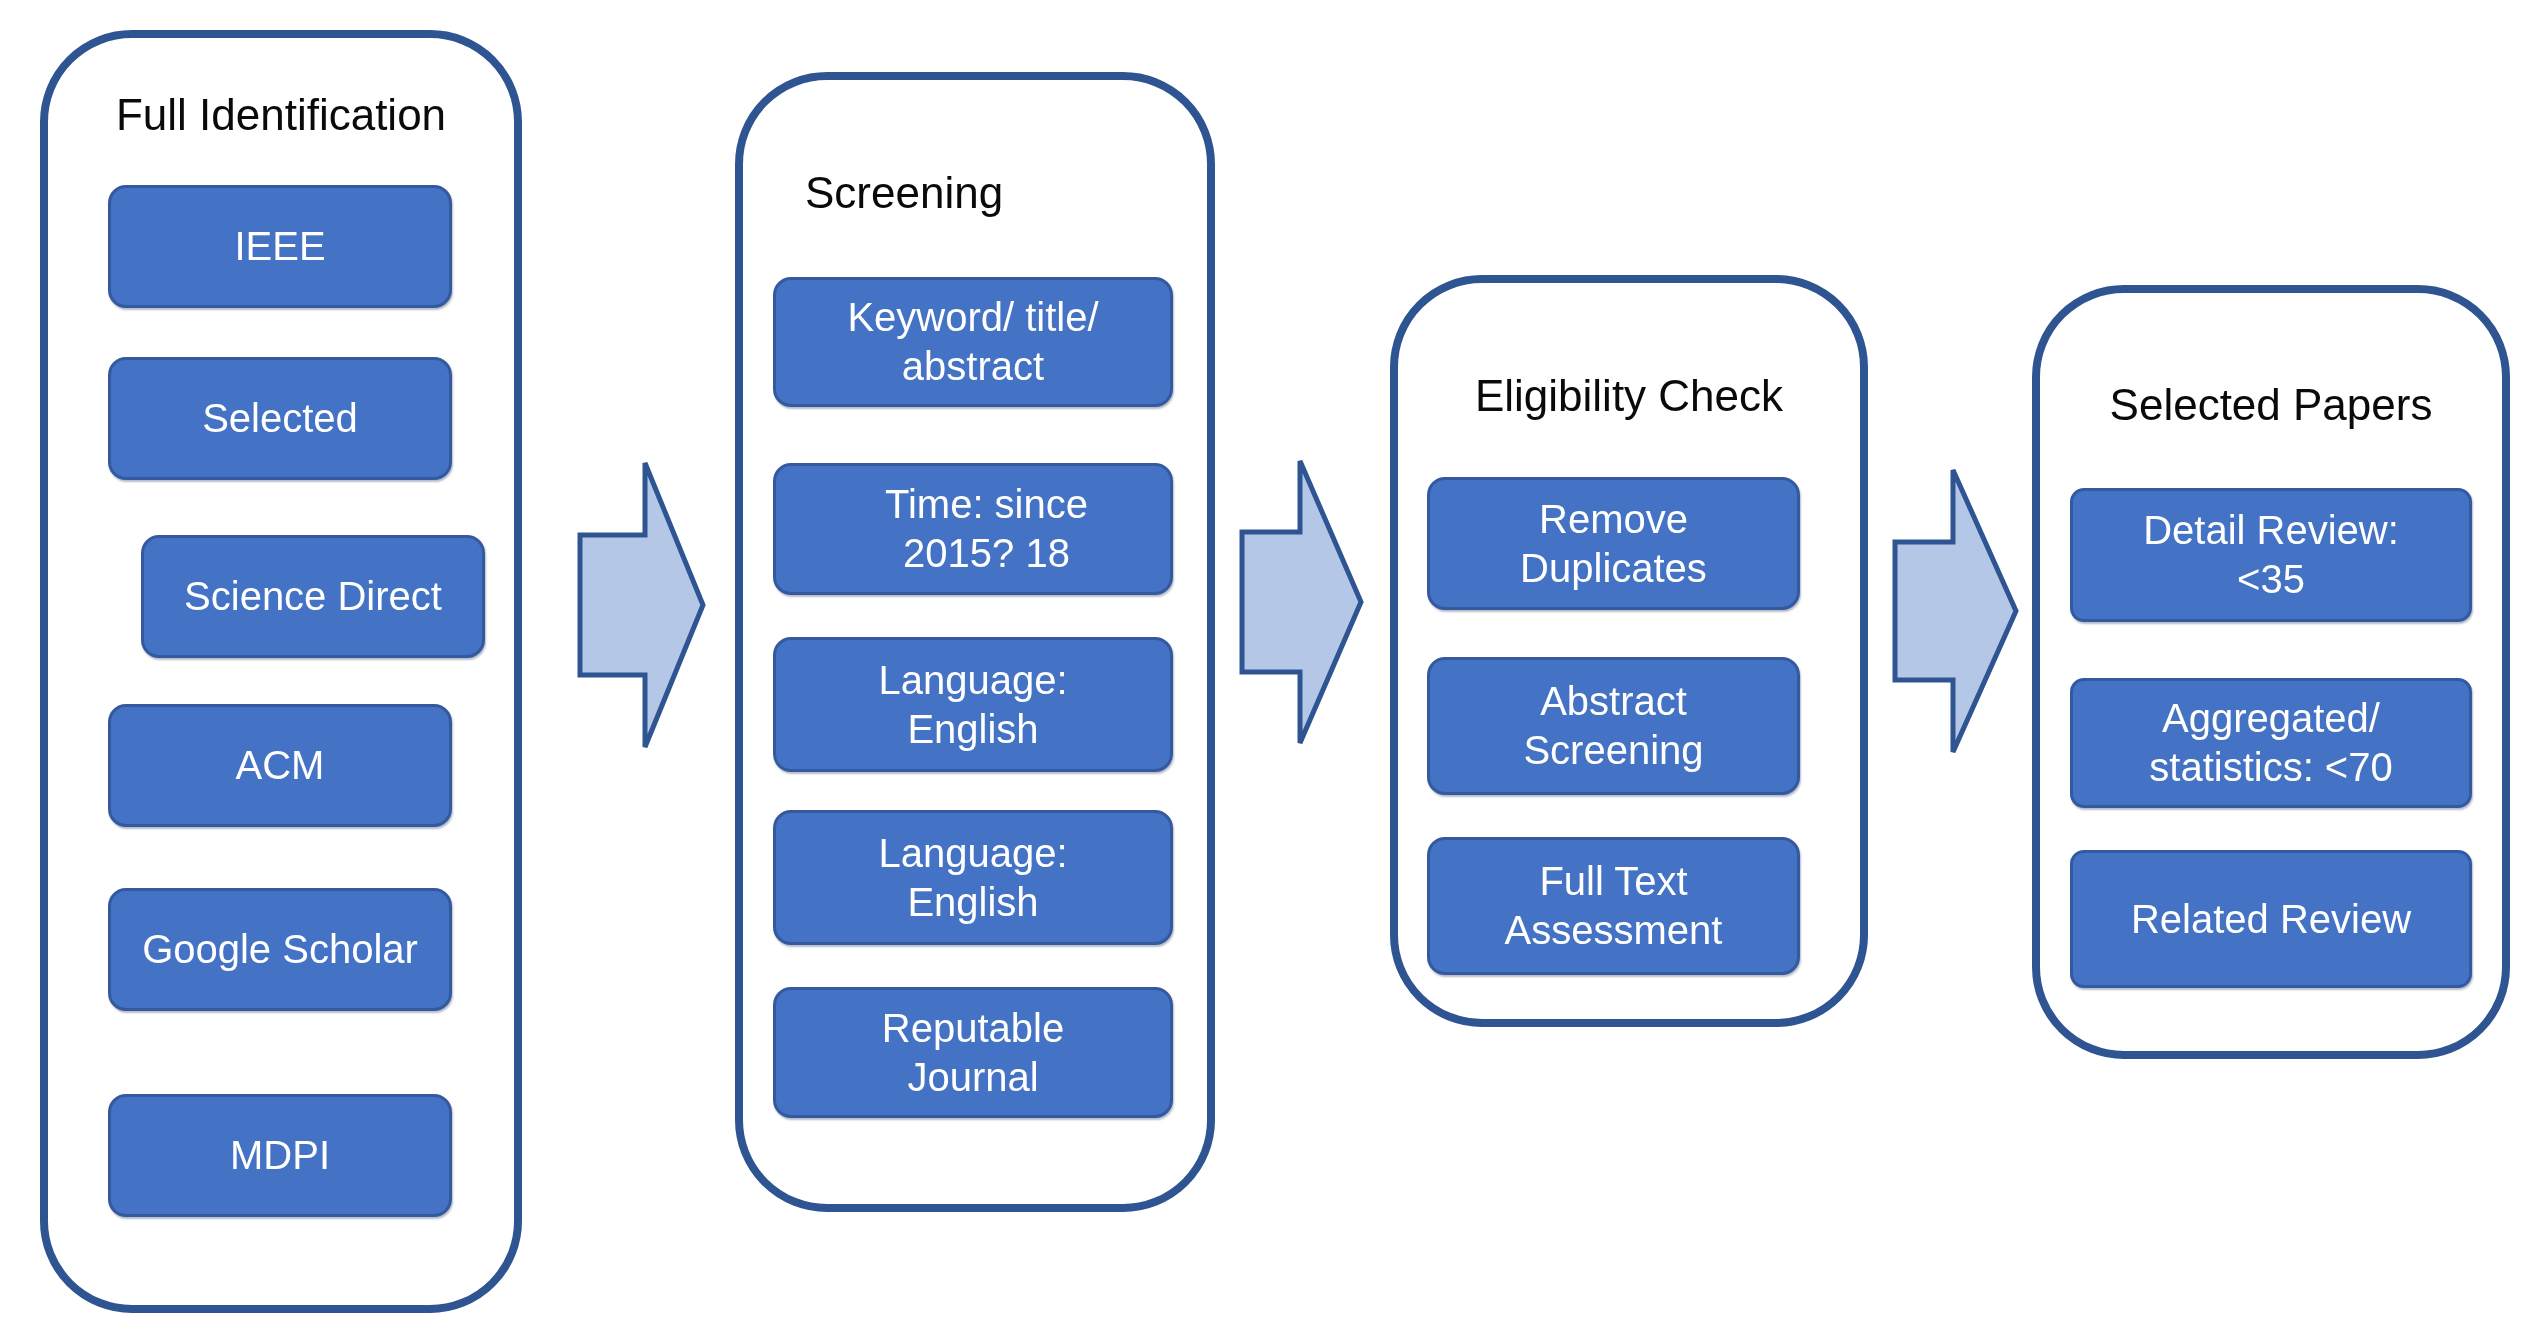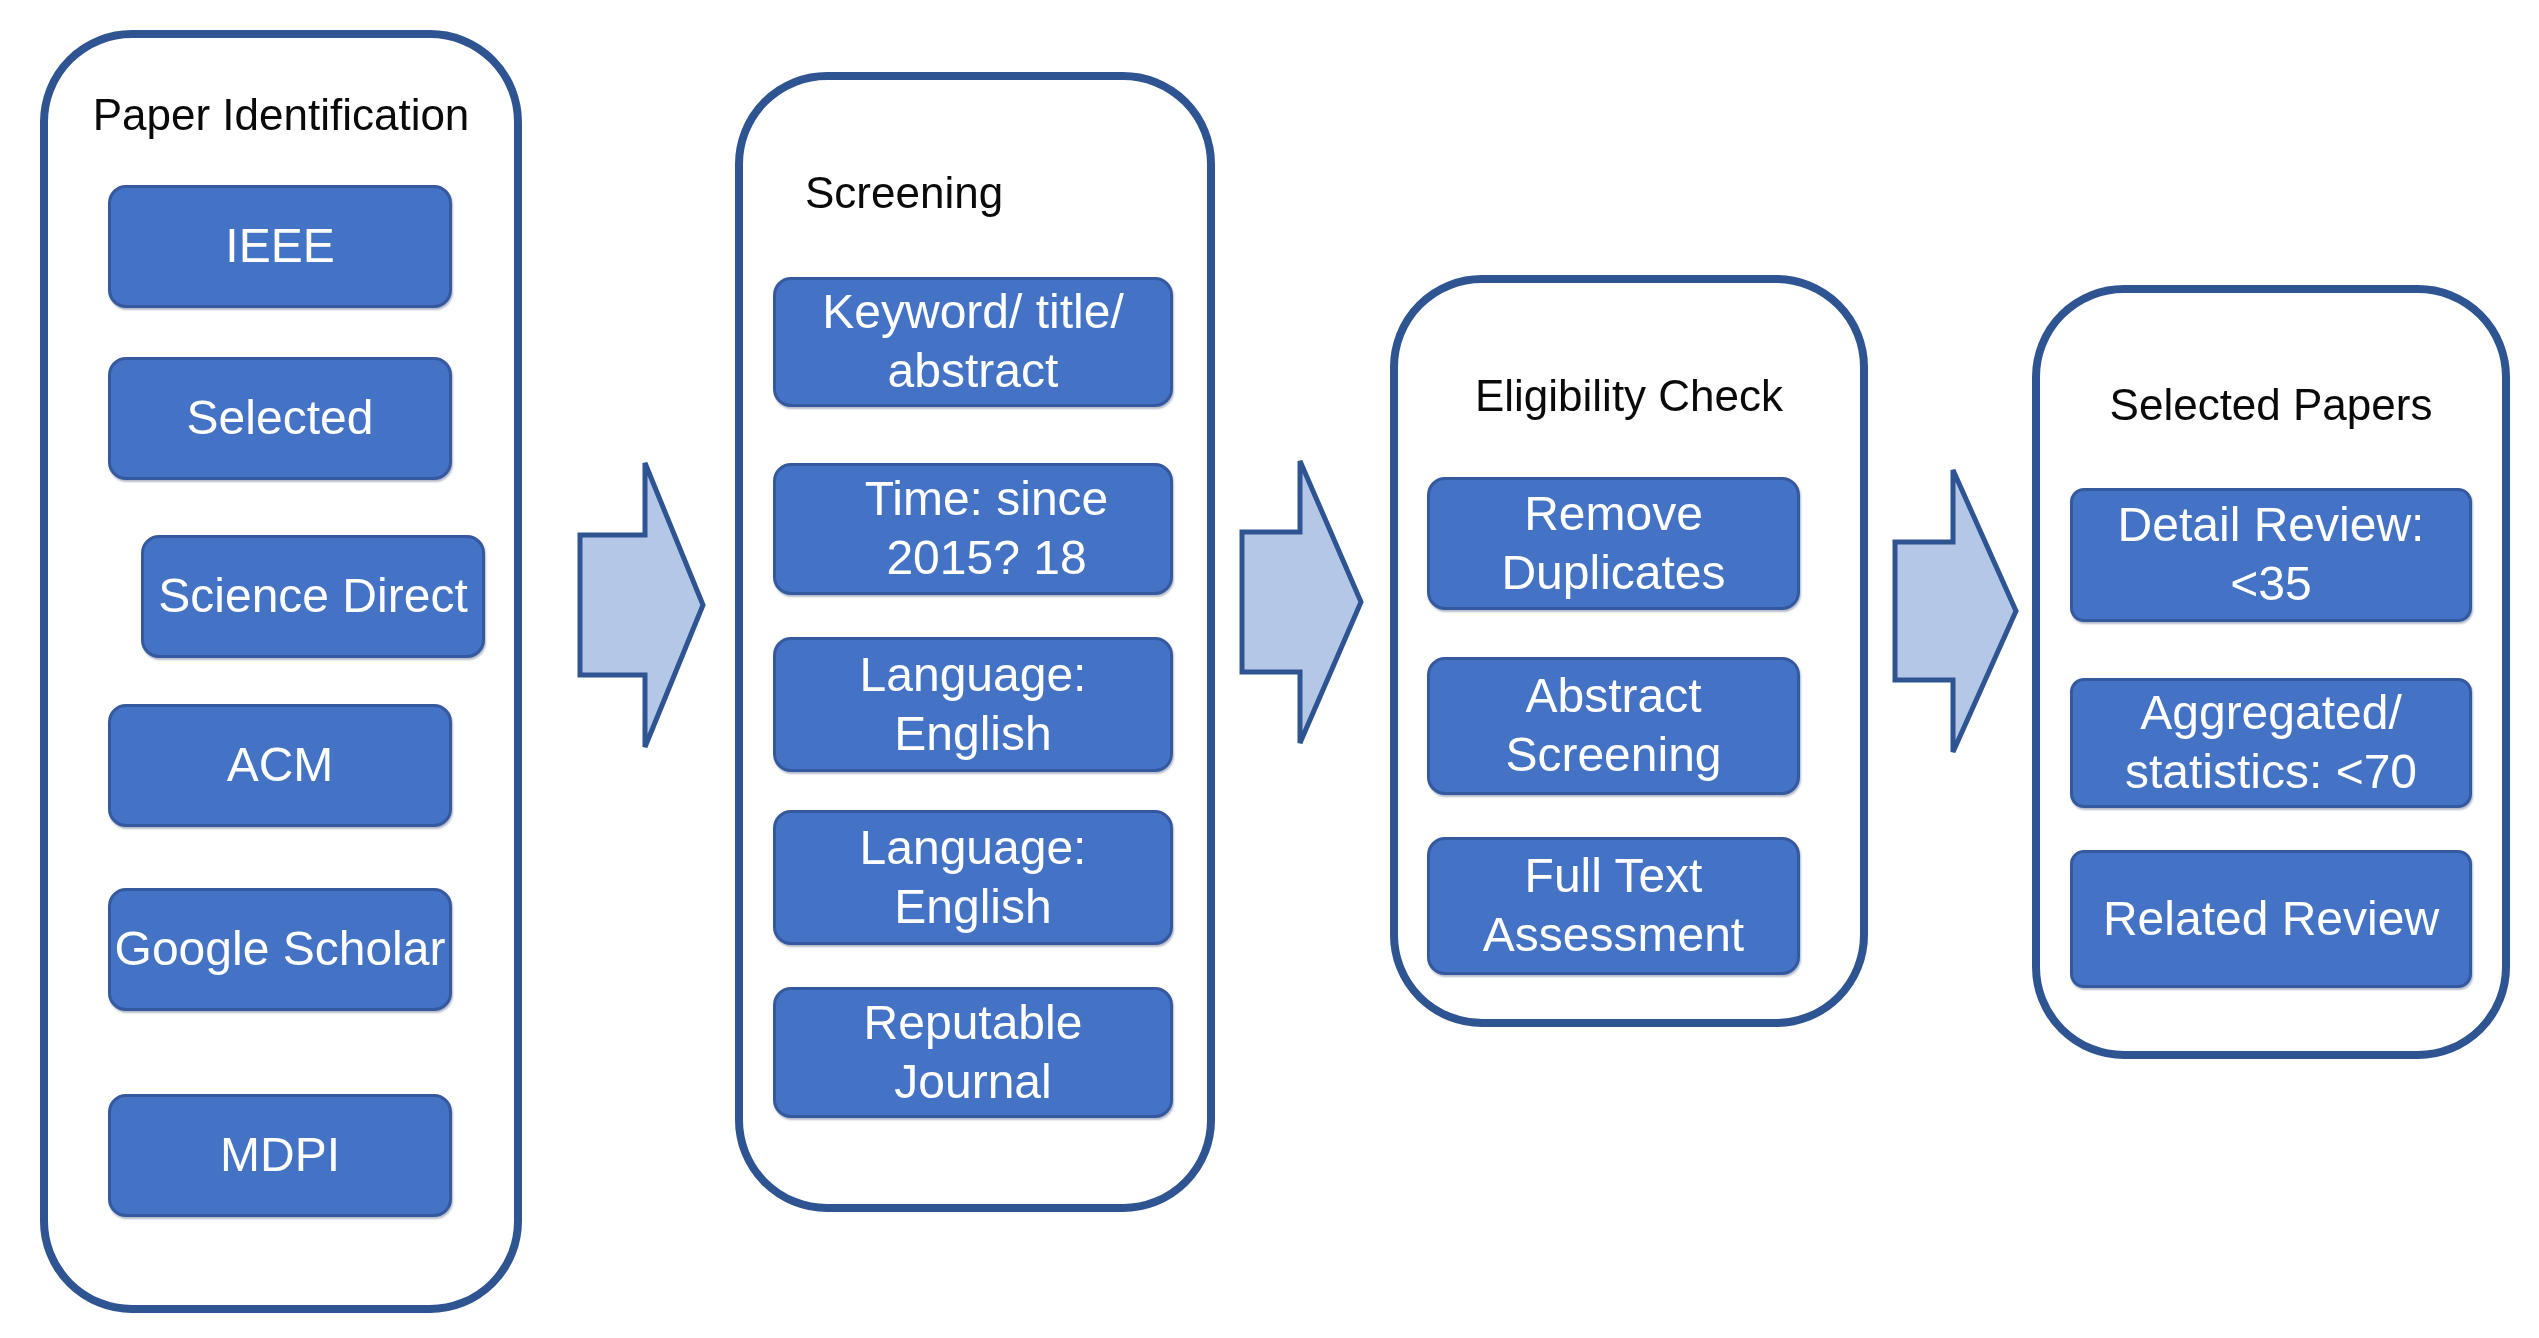--- a/index.html
+++ b/index.html
@@ -43,21 +43,21 @@
   .c3 .title { top: 88px; }
   .c4 .title { top: 87px; }
 
   .box {
     position: absolute;
     box-sizing: border-box;
     background: #4472c4;
     border: 3px solid #35599f;
     border-radius: 18px;
     color: #ffffff;
-    font-size: 48px;
+    font-size: 40px;
     line-height: 1.22;
     text-align: center;
     white-space: pre-line;
     display: flex;
     align-items: center;
     justify-content: center;
     box-shadow: 1px 2px 2px rgba(40,60,100,0.35);
   }
   .c1 .box { left: 60px; width: 344px; height: 123px; }
   .c1 .b1 { top: 147px; }
@@ -102,21 +102,21 @@
 
 <div class="canvas">
 
   <svg class="arrows" width="2539" height="1338" viewBox="0 0 2539 1338" aria-hidden="true">
     <polygon class="arrow" points="580,535 645,535 645,463 703,605 645,747 645,675 580,675"></polygon>
     <polygon class="arrow" points="1242,532 1300,532 1300,461 1361,602 1300,743 1300,672 1242,672"></polygon>
     <polygon class="arrow" points="1895,542 1953,542 1953,470 2016,611 1953,752 1953,680 1895,680"></polygon>
   </svg>
 
   <section class="group c1">
-    <h2 class="title">Paper Identification</h2>
+    <h2 class="title">Full Identification</h2>
     <div class="box b1">IEEE</div>
     <div class="box b2">Selected</div>
     <div class="box b3">Science Direct</div>
     <div class="box b4">ACM</div>
     <div class="box b5">Google Scholar</div>
     <div class="box b6">MDPI</div>
   </section>
 
   <section class="group c2">
     <h2 class="title">Screening</h2>

